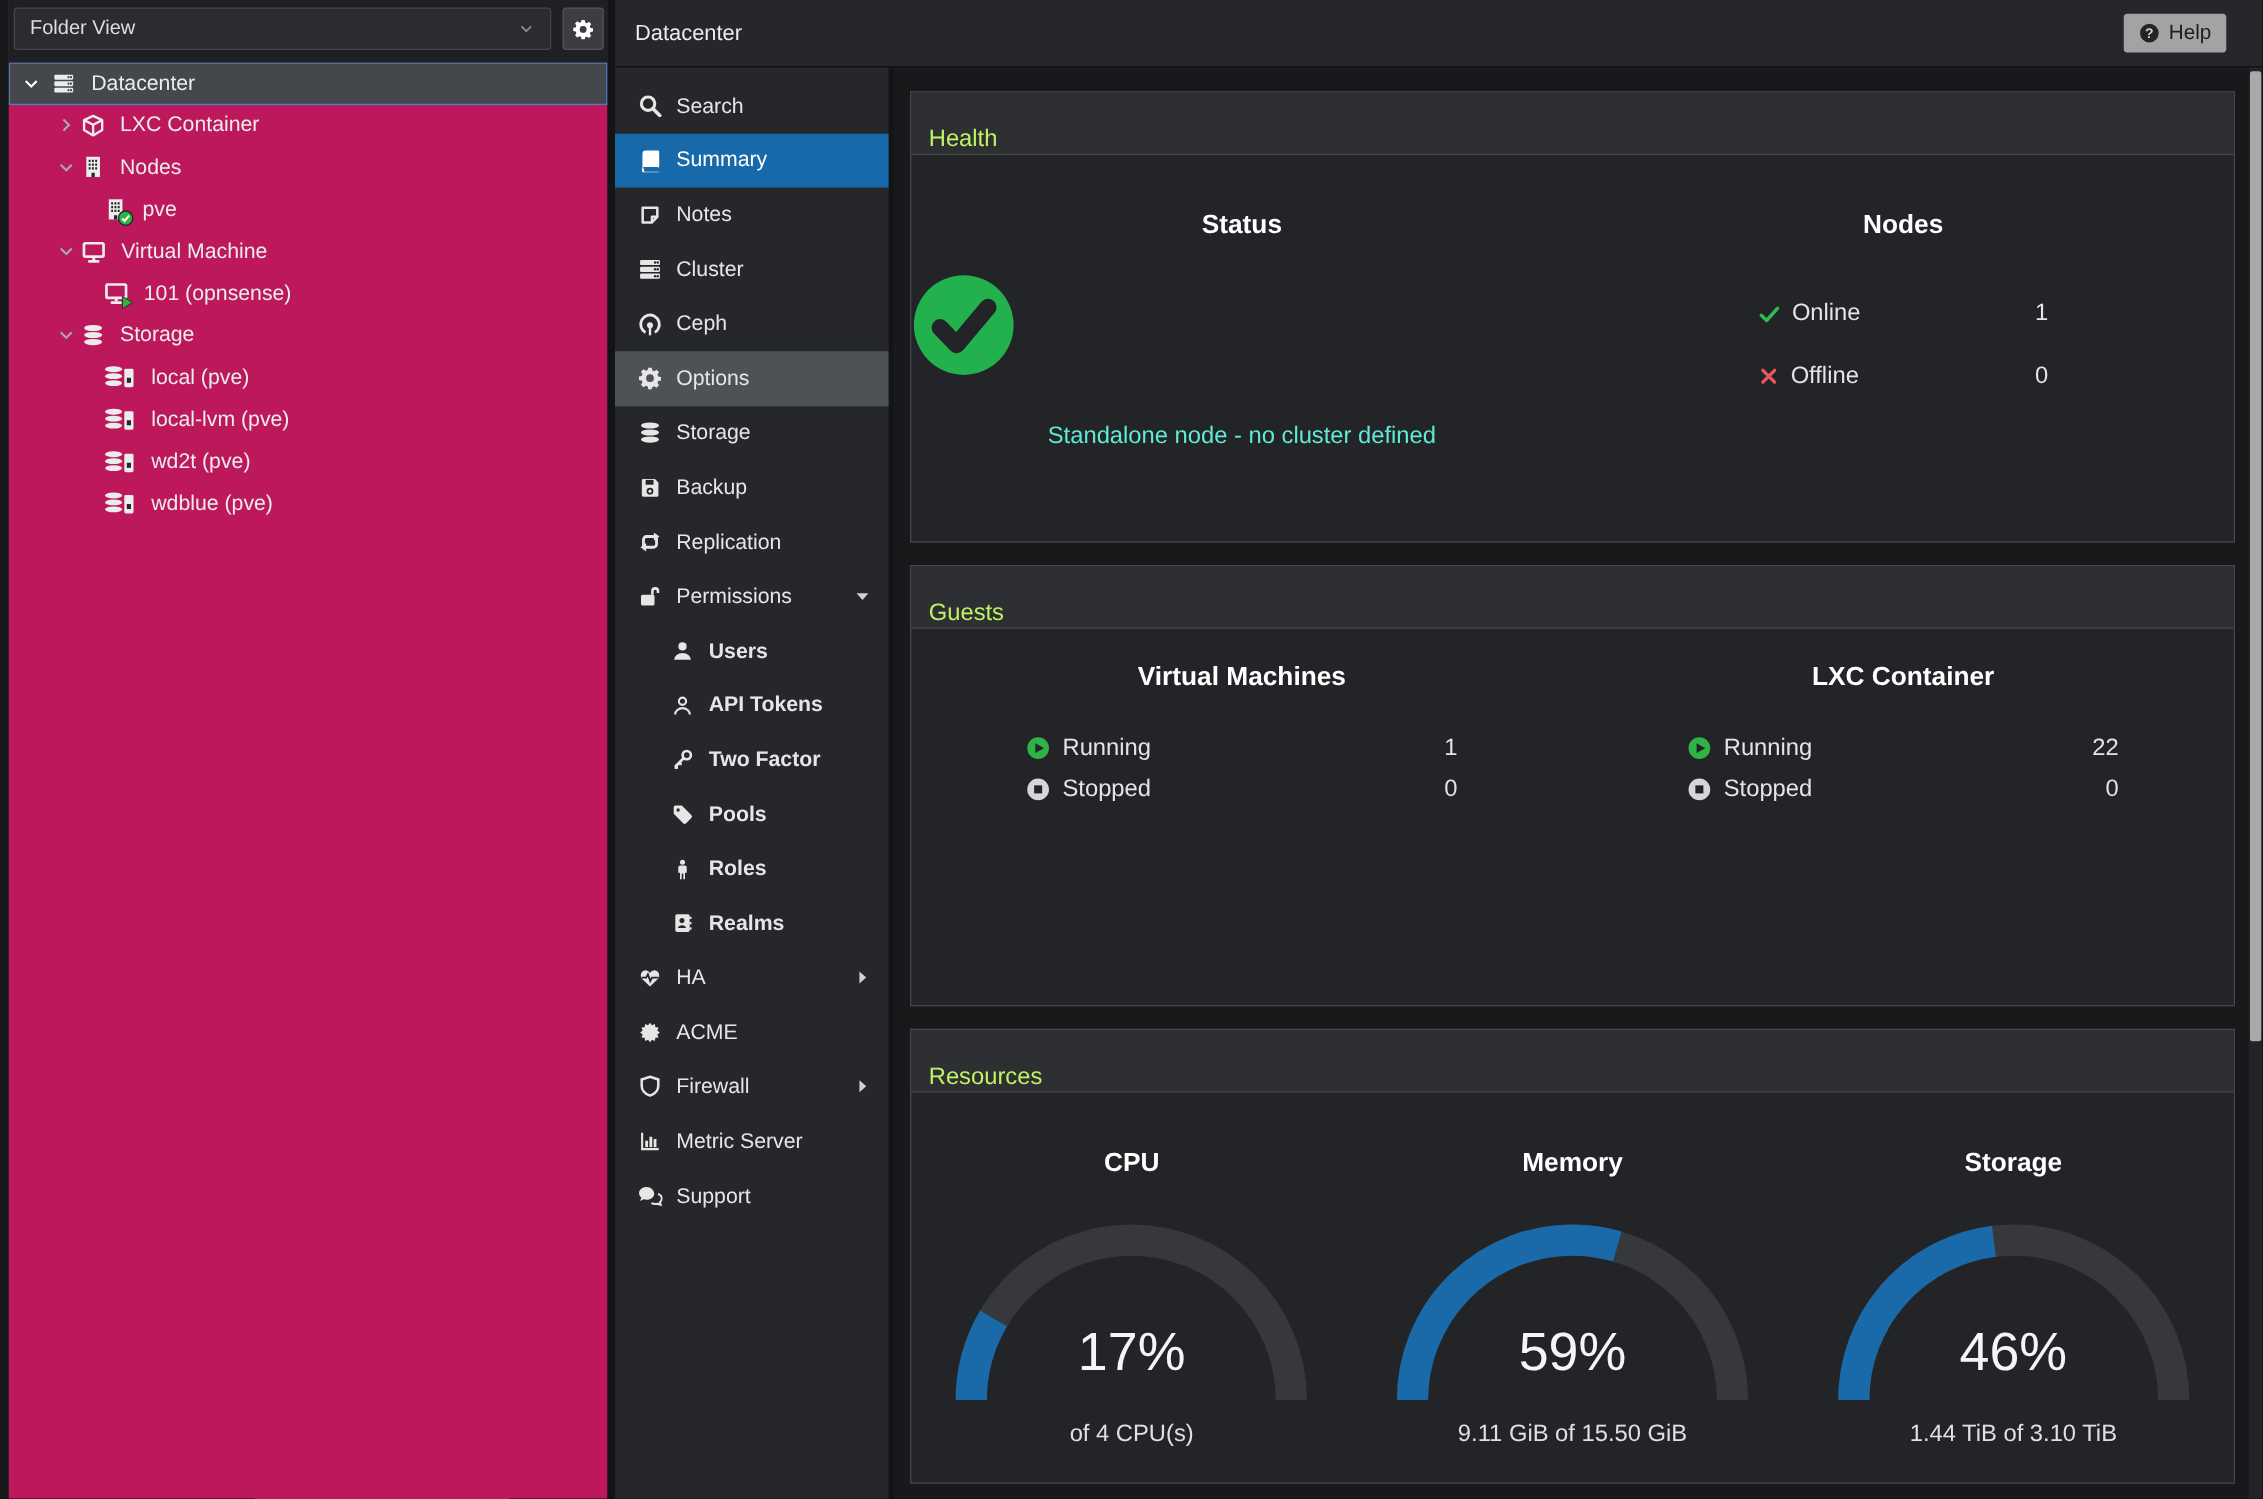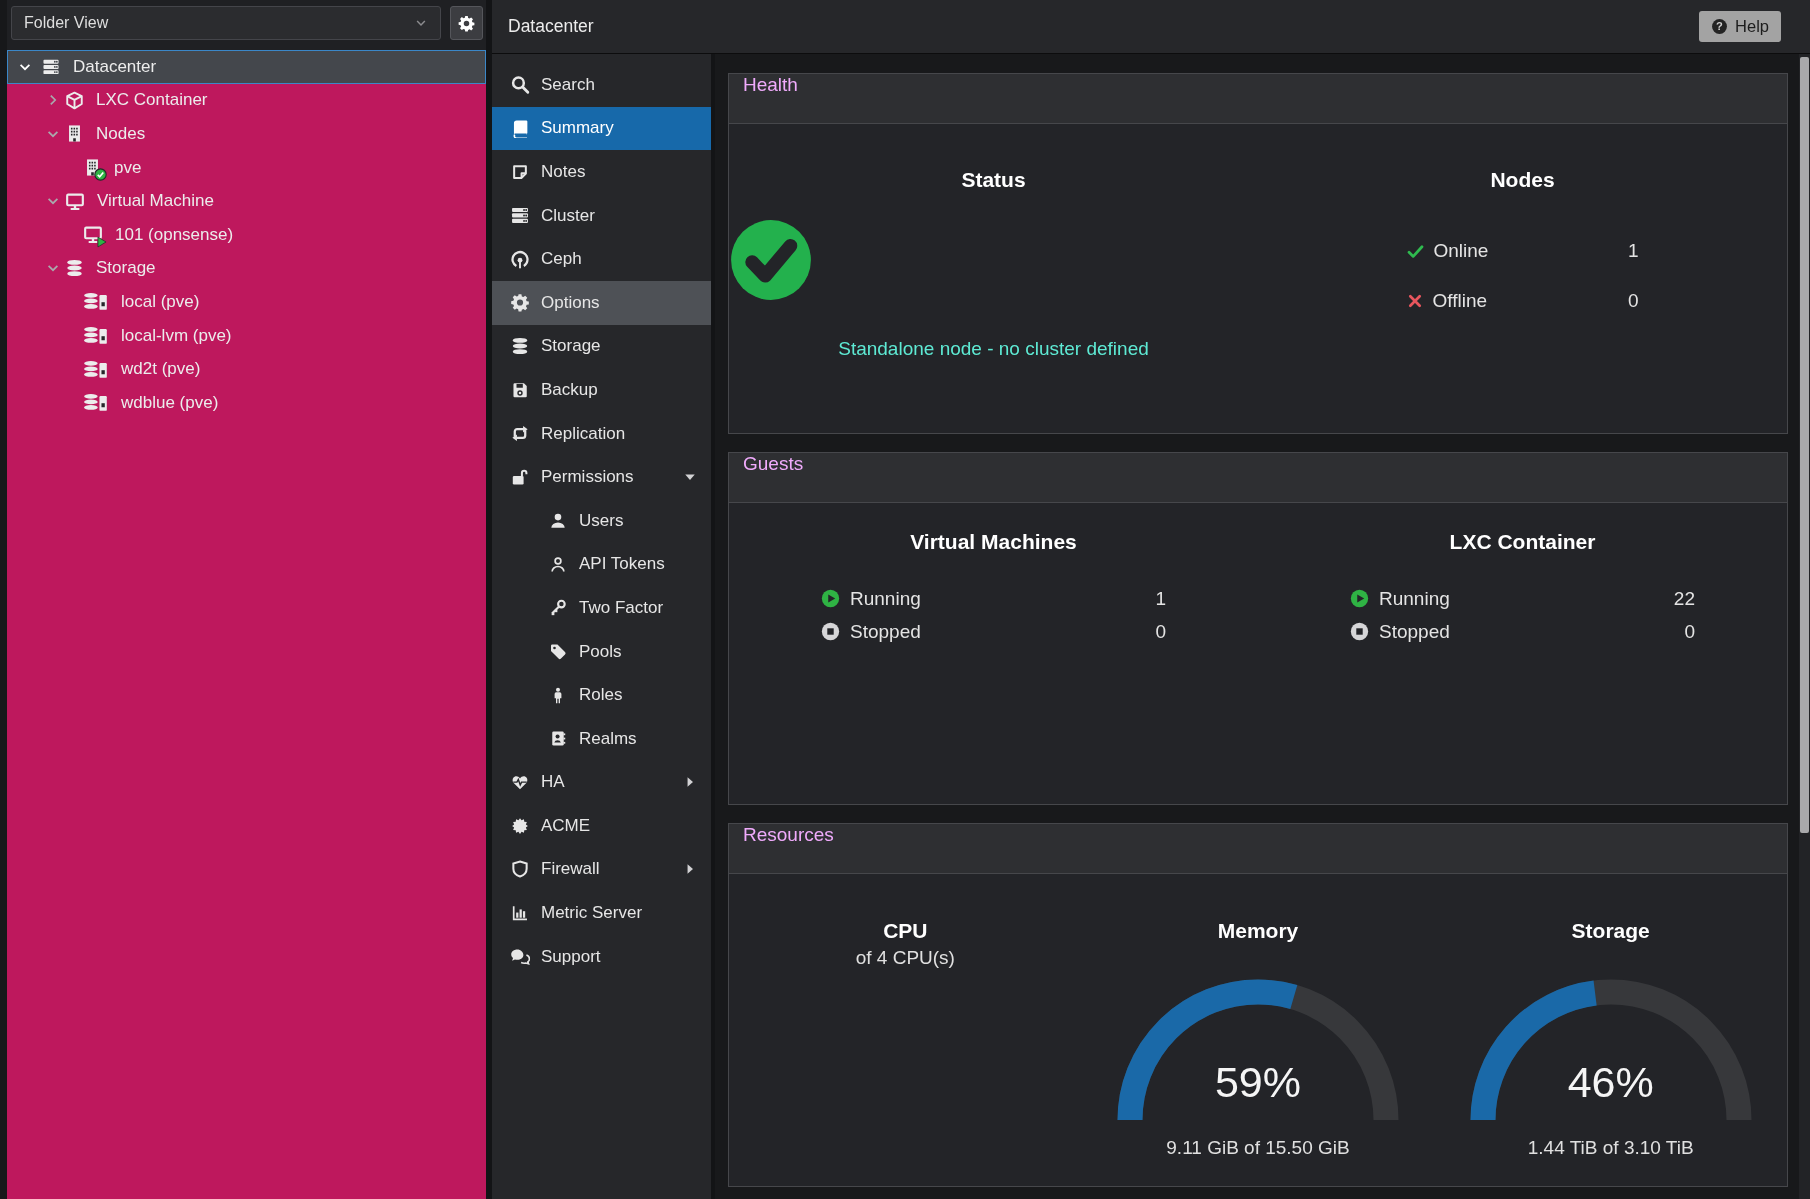--- a/index.html
+++ b/index.html
@@ -39,36 +39,36 @@
      font-size:17.5px;color:#ececec;}
   .help-btn{margin-left:auto;margin-right:29px;height:31px;background:#a3a3a3;border-radius:3px;
      color:#1d1d1d;font-size:16.5px;display:flex;align-items:center;gap:7px;padding:0 12px;cursor:pointer;}
 
   
   .menu{position:absolute;left:492px;top:54px;width:219px;bottom:0;background:#26272a;}
   .menu-list{margin-top:9px;}
   .mi{height:43.6px;display:flex;align-items:center;padding-left:17px;font-size:17px;color:#e6e6e6;cursor:pointer;}
   .mi .ic{width:22px;display:flex;justify-content:center;flex:0 0 22px;}
   .mi .lbl{margin-left:10px;white-space:nowrap;}
-  .mi.sub{padding-left:55px;}
+  .mi.sub{padding-left:43px;font-weight:bold;}
   .mi.sel{background:#1769aa;color:#fff;--cut:#1769aa;}
   .mi.hov{background:#4e5156;--cut:#4e5156;}
   .caret{margin-left:auto;margin-right:14px;color:#d2d2d4;display:flex;}
 
   
   .content{position:absolute;left:715px;top:54px;right:0;bottom:0;background:#18191b;}
   .scrollbar{position:absolute;right:0;top:0;width:11px;bottom:0;background:#222326;}
   .scroll-thumb{position:absolute;right:1px;top:3px;width:9px;height:776px;background:#a9a9ab;border-radius:2px;cursor:pointer;}
 
   .panel{position:absolute;left:13px;width:1060px;border:1px solid #46474b;background:#232428;--cut:#232428;}
   .panel.health{top:19px;height:361px;}
   .panel.guests{top:398px;height:353px;}
   .panel.resources{top:769px;height:364px;}
-  .phead{height:50px;background:#2e2f32;border-bottom:1px solid #46474b;display:flex;align-items:flex-start;
-     padding-left:14px;font-size:19px;color:#f0abfc;}
+  .phead{height:50px;background:#2e2f32;border-bottom:1px solid #46474b;display:flex;align-items:flex-end;
+     padding-left:14px;font-size:19px;color:#bef264;}
   .pbody{display:flex;}
   .col{flex:1;text-align:center;}
   .sec-h{margin-top:43px;font-size:21px;font-weight:bold;color:#fff;line-height:25px;}
   .guests .sec-h{margin-top:26px;}
   .resources .sec-h{margin-top:44px;}
   .status-circle{margin-top:26px;}
   .status-msg{margin-top:36px;font-size:19px;color:#5eead4;}
   .ntable{width:232px;margin:34px auto 0;}
   .nrow{display:flex;align-items:center;height:50px;font-size:19px;}
   .gtable{width:345px;margin:28px auto 0;}
@@ -662,20 +662,27 @@
       </div>
     </div>
 
     <div class="panel resources">
       <div class="phead">
           <span>Resources</span>
         </div>
       <div class="pbody">
         <div class="col">
           <div class="sec-h">CPU</div>
+          <div class="gauge">
+            <svg class="gsvg" viewBox="0 0 300 164">
+                <path class="gtrack" d="M22 151 A128 128 0 0 1 278 151"></path>
+                <path class="gfill" d="M22 151 A128 128 0 0 1 278 151" style="stroke-dasharray: 402.181; stroke-dashoffset: 333.81;"></path>
+              </svg>
+            <div class="pct">17%</div>
+          </div>
           <div class="gsub">of 4 CPU(s)</div>
         </div>
         <div class="col">
           <div class="sec-h">Memory</div>
           <div class="gauge">
             <svg class="gsvg" viewBox="0 0 300 164">
                 <path class="gtrack" d="M22 151 A128 128 0 0 1 278 151"></path>
                 <path class="gfill" d="M22 151 A128 128 0 0 1 278 151" style="stroke-dasharray: 402.181; stroke-dashoffset: 164.894;"></path>
               </svg>
             <div class="pct">59%</div>

